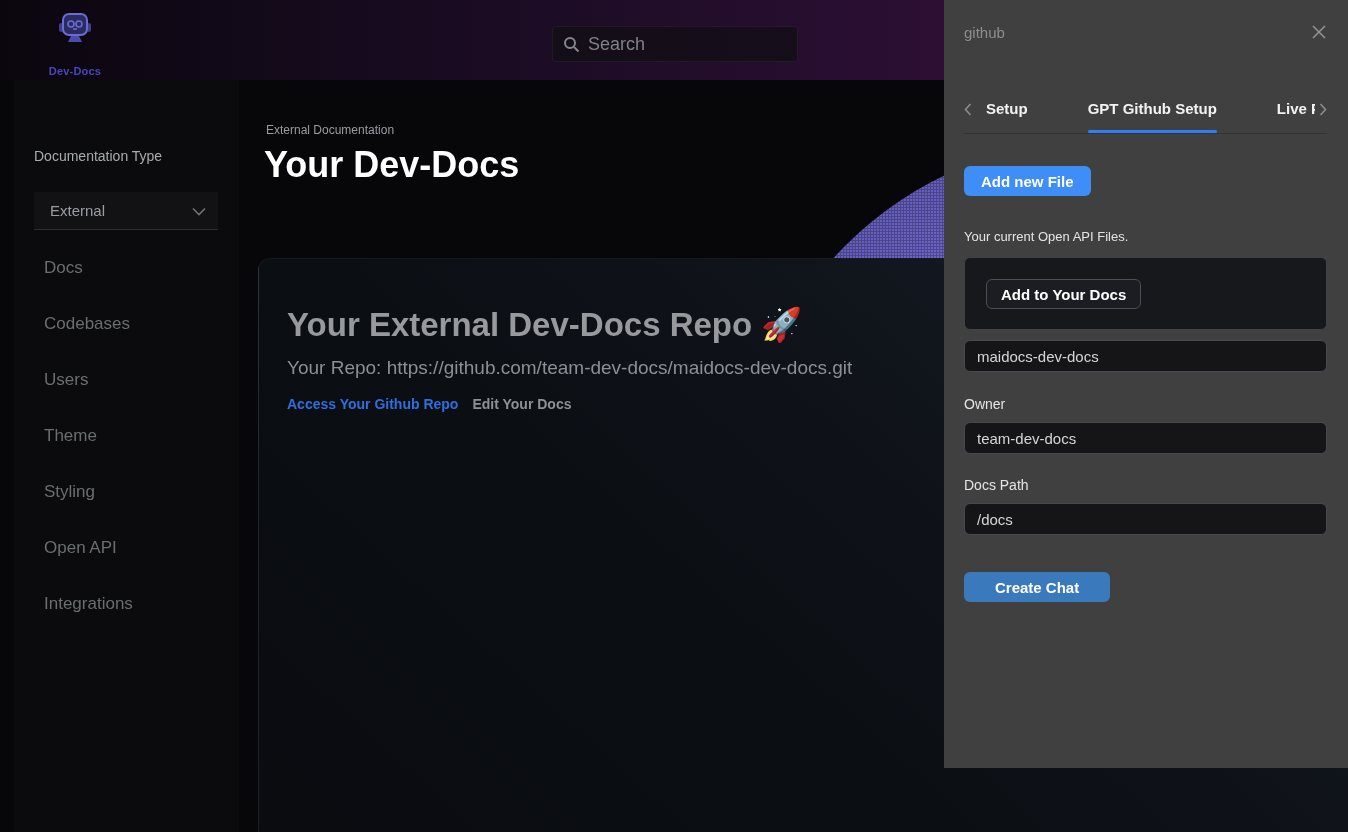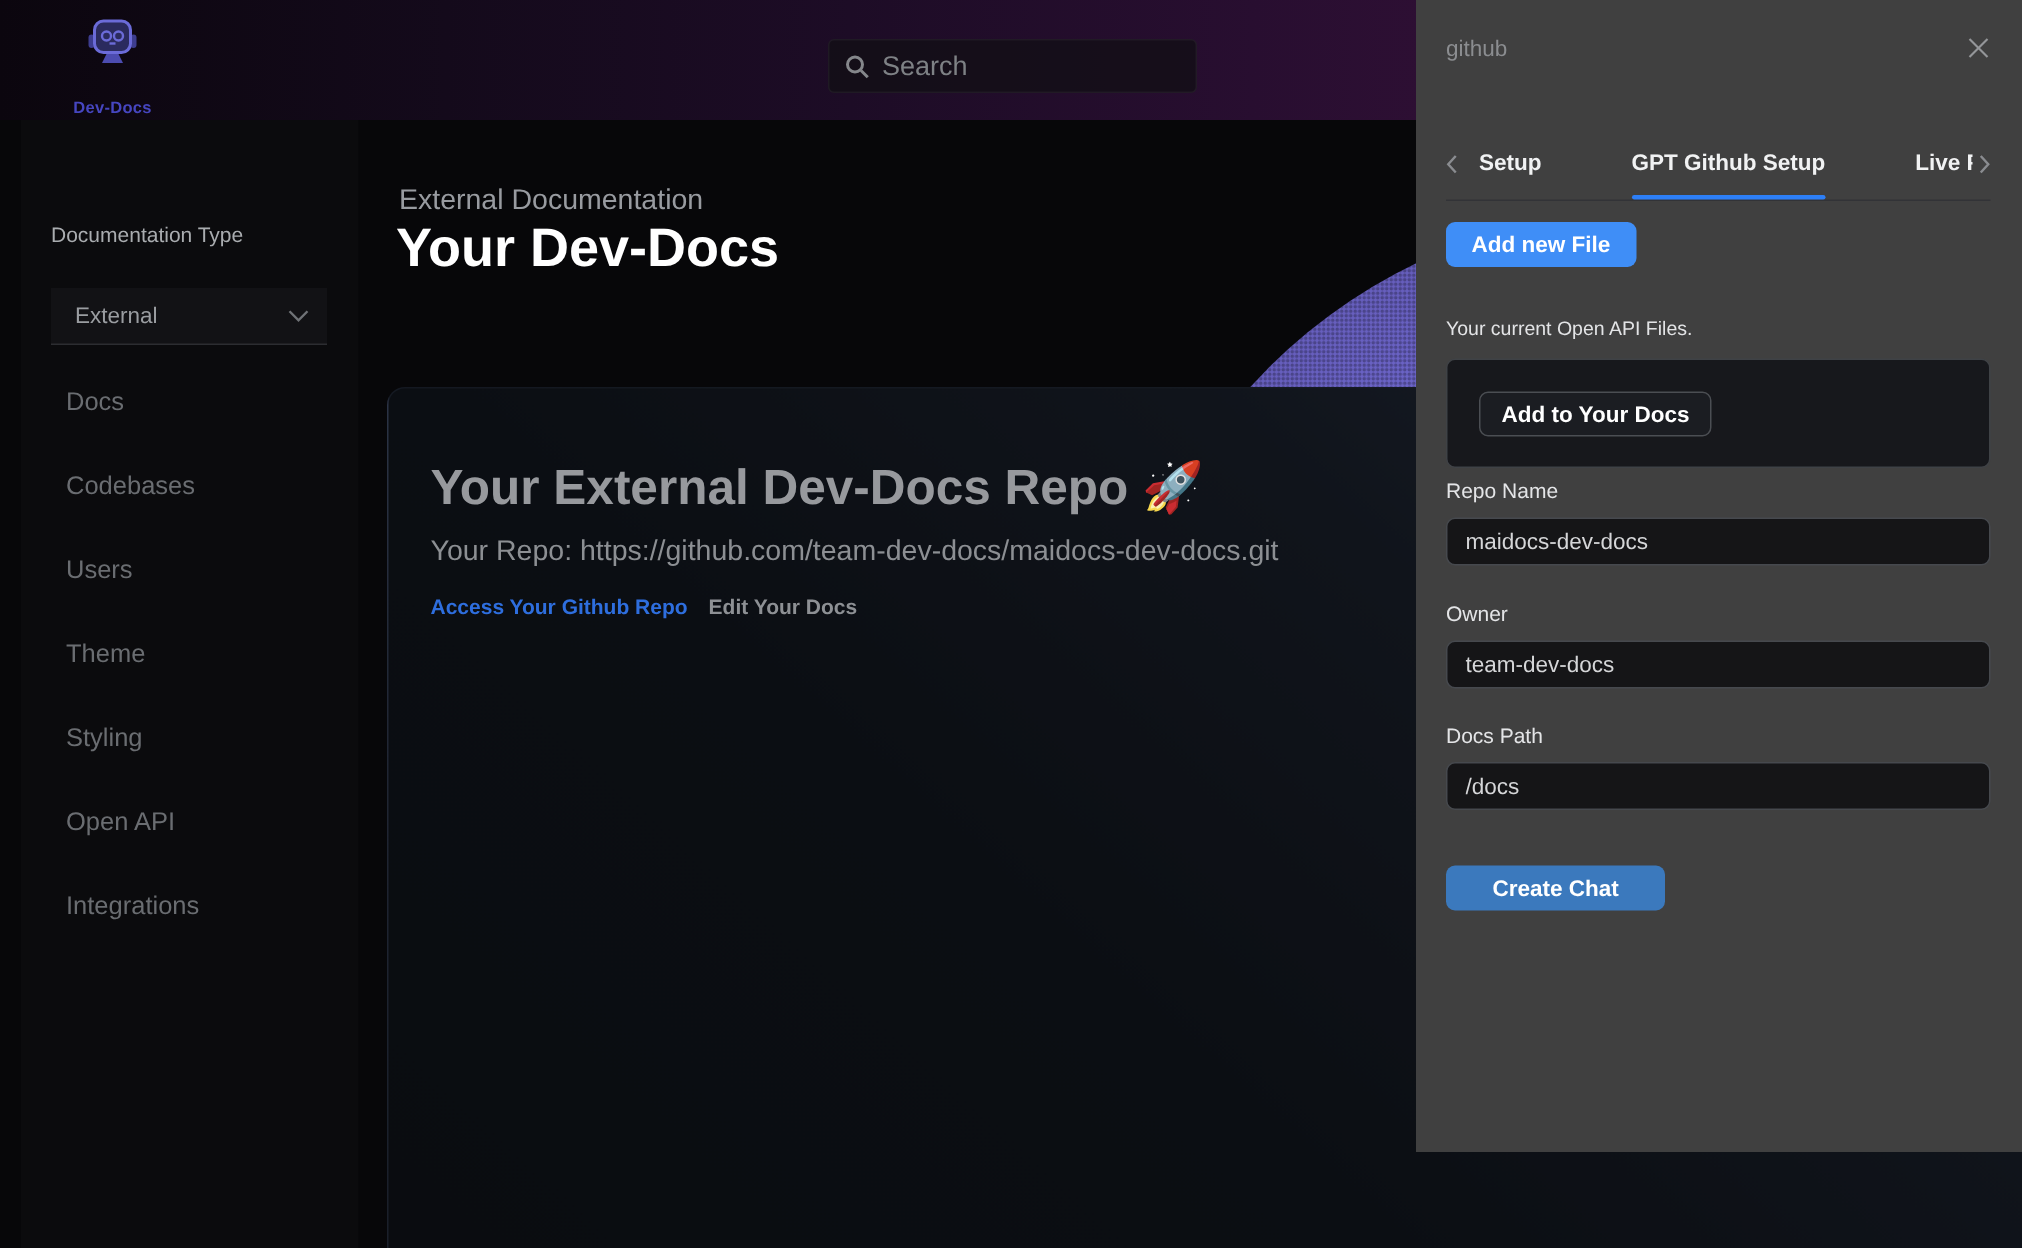--- a/index.html
+++ b/index.html
@@ -31,21 +31,21 @@
   .side-item { height:56px; display:flex; align-items:center; padding-left:30px;
     font-size:17px; color:#6a6d71; cursor:pointer; }
 
   
   .main { position:absolute; left:225px; top:80px; right:0; bottom:0; background:#070709; overflow:hidden; z-index:1; }
   .planet { position:absolute; left:515px; top:60px; width:720px; height:720px; border-radius:50%;
     background:
       radial-gradient(rgba(0,0,0,.28) 1px, transparent 1.4px),
       radial-gradient(circle at 32% 26%, #726bd4 0%, #5e55ad 34%, #49407f 62%, #352e5c 85%);
     background-size:3px 3px, 100% 100%; }
-  .breadcrumb { position:absolute; left:41px; top:43px; font-size:19px; color:#989ba0; }
+  .breadcrumb { position:absolute; left:41px; top:43px; font-size:12px; color:#989ba0; }
   .page-title { position:absolute; left:39px; top:64px; font-size:36px; font-weight:600; color:#ffffff; }
   .repo-card { position:absolute; left:33px; top:178px; right:-60px; bottom:-12px;
     border-radius:12px; border:1px solid rgba(96,118,158,.12);
     background:linear-gradient(222deg, #242b3a 0%, #171c26 14%, #10141b 34%, #0b0e13 62%, #0a0c10 100%);
     padding:46px 0 0 28px; }
   .card-title { font-size:33px; font-weight:bold; color:#97999d; }
   .card-repo-line { margin-top:13px; font-size:19px; color:#8c8f93; }
   .card-links { margin-top:17px; display:flex; gap:14px; align-items:center; }
   .link-github { font-size:14px; font-weight:600; color:#2e6ede; text-decoration:none; cursor:pointer; }
   .link-edit { font-size:14px; font-weight:600; color:#8d9094; cursor:pointer; }
@@ -61,21 +61,21 @@
     display:flex; align-items:flex-start; }
   .tab-chevron { width:14px; display:flex; justify-content:center; padding-top:3px; cursor:pointer; }
   .tab { position:relative; font-size:15px; font-weight:bold; color:#f1f2f3; margin:0 0 0 14px;
     padding-bottom:14px; white-space:nowrap; cursor:pointer; }
   .tab + .tab { margin-left:60px; }
   .tab-last { margin-left:39px; margin-right:4px; overflow:hidden; max-width:92px; }
   .tab-underline { position:absolute; left:0; right:0; bottom:-2px; height:3px;
     background:#2d7ff7; border-radius:2px; }
   .btn { border:none; border-radius:6px; font-family:inherit; font-size:15px; font-weight:bold;
     color:#fff; cursor:pointer; }
-  .btn-addfile { margin-top:14px; height:30px; padding:0 17px; background:#3f8ef7; display:inline-flex; align-items:center; }
+  .btn-addfile { margin-top:32px; height:30px; padding:0 17px; background:#3f8ef7; display:inline-flex; align-items:center; }
   .panel-note { margin-top:33px; font-size:13px; color:#e3e4e6; }
   .files-box { margin-top:13px; height:73px; border:1px solid #3f4246; border-radius:6px;
     background:#17181c; padding:21px 0 0 21px; }
   .btn-addtodocs { height:30px; padding:0 14px; background:#1b1d22; border:1px solid #4b4e53;
     display:inline-flex; align-items:center; }
   .field-label { font-size:14px; color:#e4e5e7; }
   .fl-1 { margin-top:7px; } .fl-2 { margin-top:24px; } .fl-3 { margin-top:23px; }
   .field-input { display:block; width:100%; height:32px; margin-top:10px; background:#151517;
     border:1px solid #46494e; border-radius:6px; color:#d5d6d8; font-size:15px;
     font-family:inherit; padding:0 12px; outline:none; }
@@ -178,21 +178,20 @@
   </div>
 
   <button class="btn btn-addfile">Add new File</button>
 
   <div class="panel-note">Your current Open API Files.</div>
 
   <div class="files-box">
     <button class="btn btn-addtodocs">Add to Your Docs</button>
   </div>
 
-  <div class="field-label fl-1">Repo Name</div>
   <input class="field-input" type="text" value="maidocs-dev-docs" style="">
 
   <div class="field-label fl-2">Owner</div>
   <input class="field-input" type="text" value="team-dev-docs" style="">
 
   <div class="field-label fl-3">Docs Path</div>
   <input class="field-input" type="text" value="/docs" style="">
 
   <button class="btn btn-createchat">Create Chat</button>
 </div>

